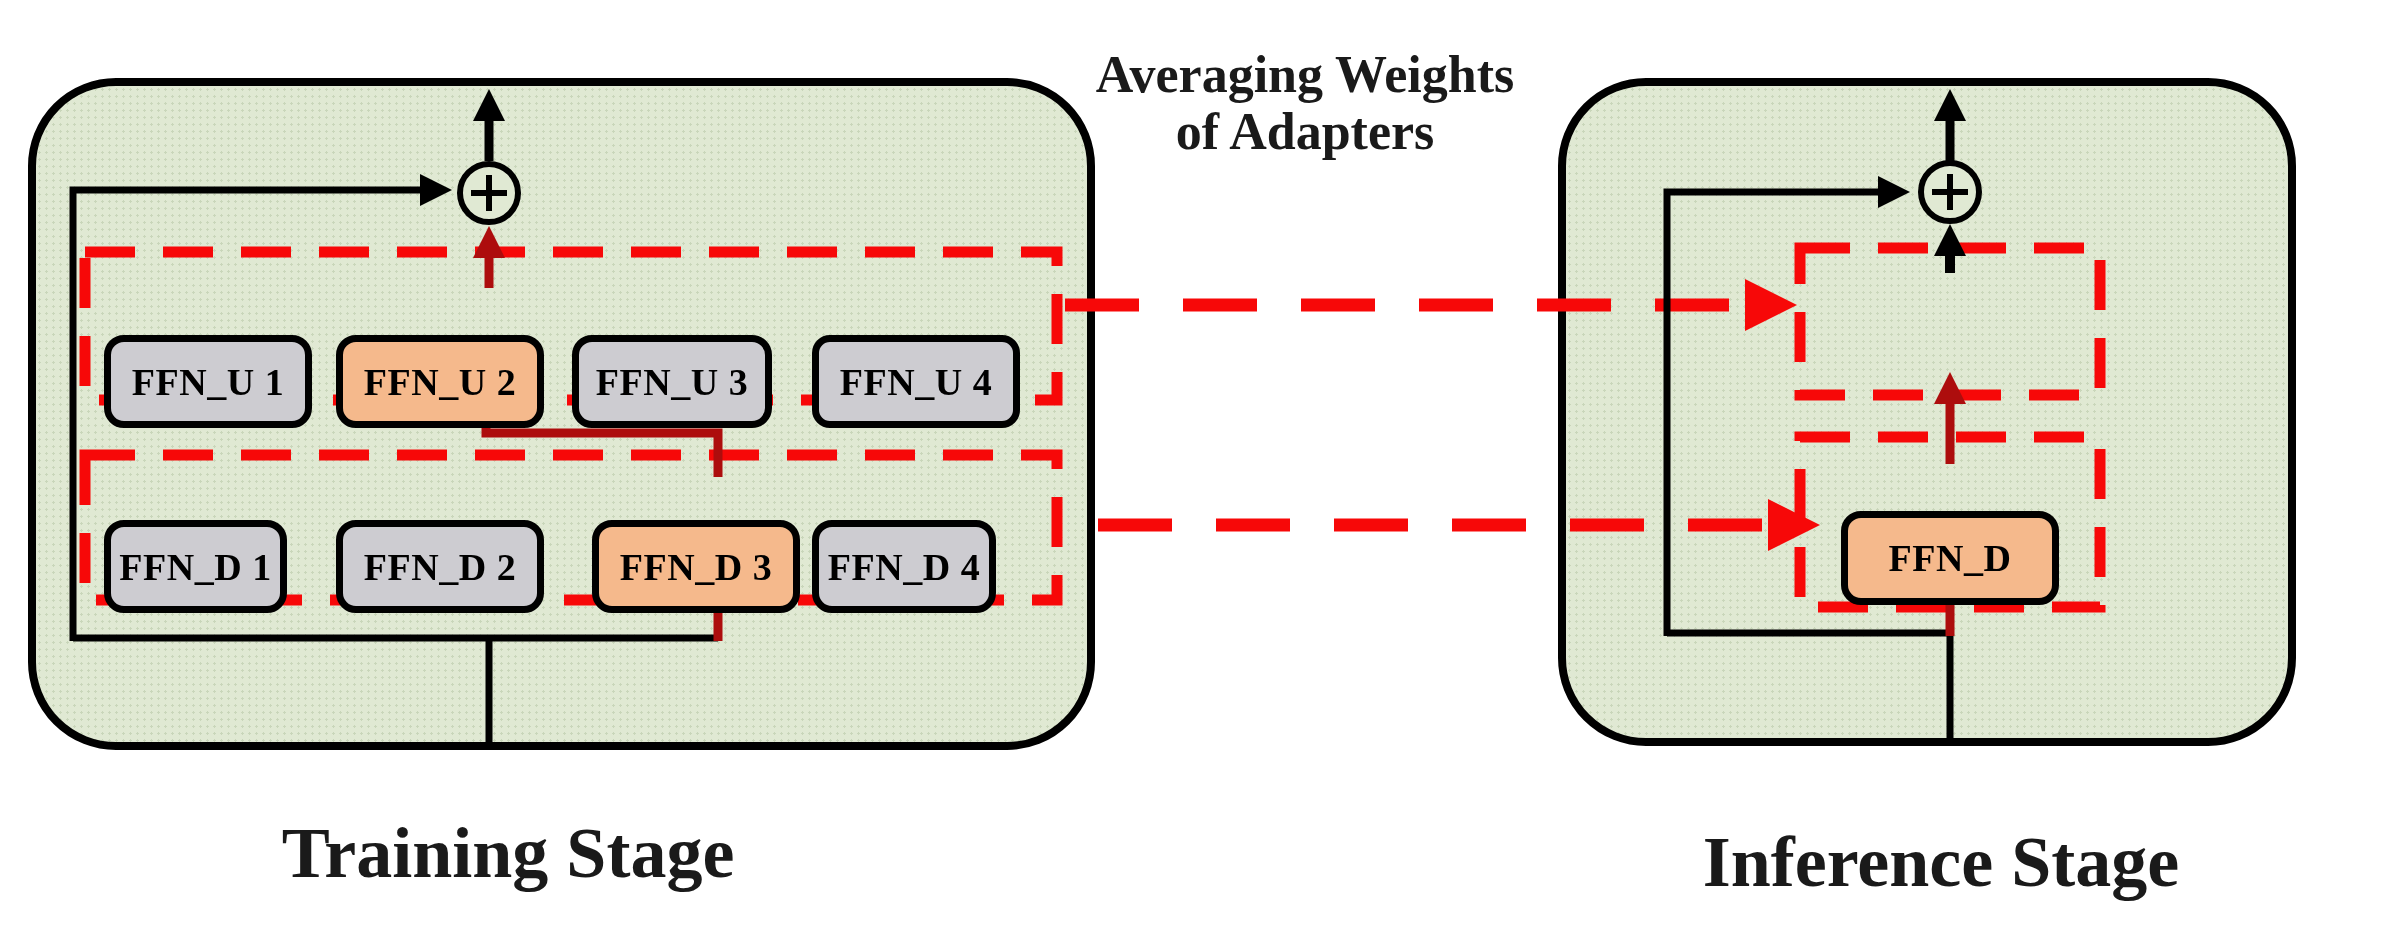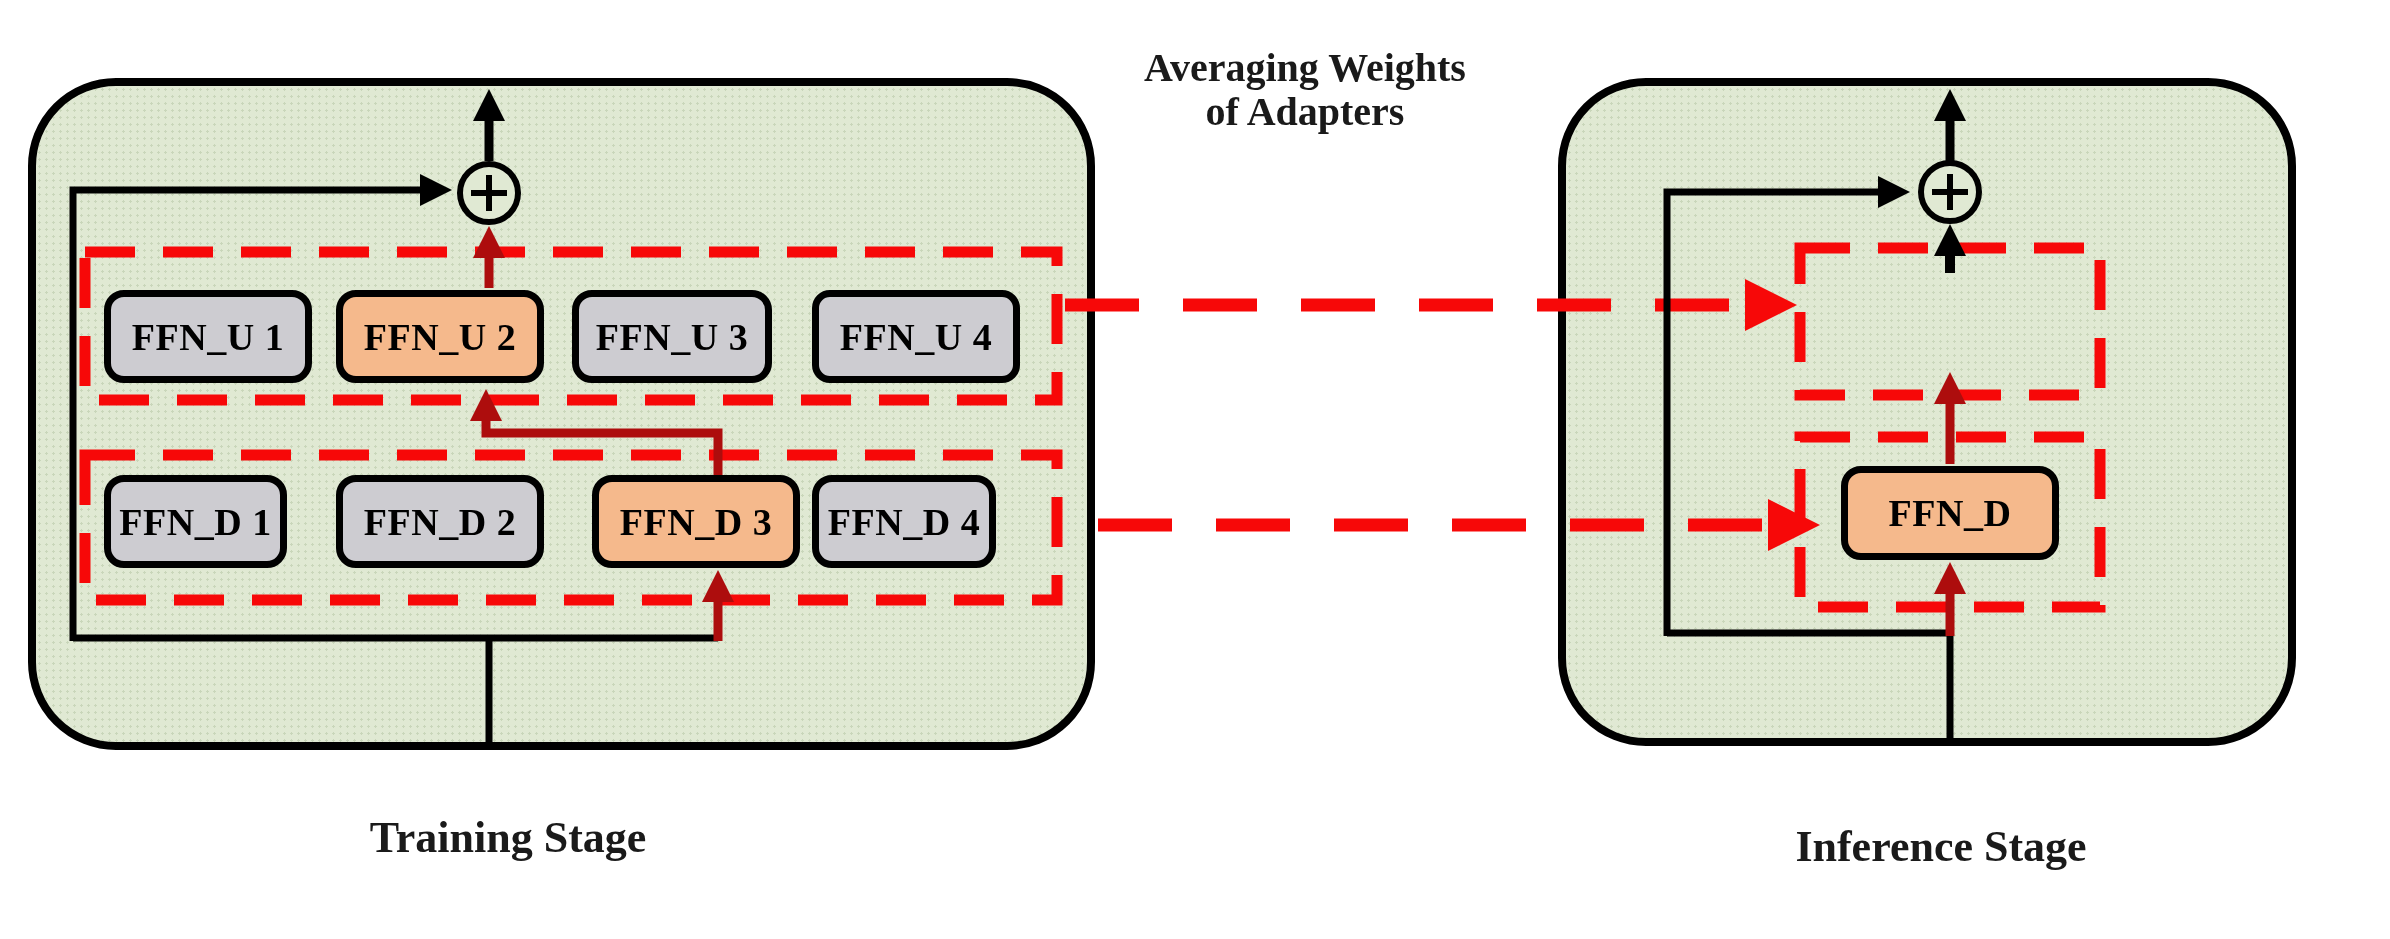--- a/index.html
+++ b/index.html
@@ -25,36 +25,36 @@
     background-size:7px 7px;
     border:8px solid var(--line-black);
     border-radius:88px;
     box-sizing:border-box;
   }
   .panel-left{left:28px;top:78px;width:1067px;height:672px;}
   .panel-right{left:1558px;top:78px;width:738px;height:668px;}
   .svg-layer{position:absolute;left:0;top:0;width:2390px;height:939px;}
   .title{
     position:absolute;left:1055px;top:46px;width:500px;
-    text-align:center;font-weight:bold;font-size:40px;line-height:1.1;
+    text-align:center;font-weight:bold;font-size:52px;line-height:1.1;
     color:var(--text-black);
   }
   .stage-label{
     position:absolute;width:600px;text-align:center;
-    font-weight:bold;font-size:44px;color:var(--text-black);
+    font-weight:bold;font-size:72px;color:var(--text-black);
   }
   .stage-label.training{left:208px;top:812px;}
   .stage-label.inference{left:1641px;top:814px;margin-top:7px;}
   .adapter{
     position:absolute;height:93px;box-sizing:border-box;
     background:var(--adapter-gray);
     border:7px solid var(--line-black);border-radius:20px;
     display:flex;align-items:center;justify-content:center;
     font-weight:bold;font-size:38px;color:#000;
-    letter-spacing:0.5px;white-space:nowrap;
+    letter-spacing:0.5px;white-space:nowrap;margin-top:45px;
   }
   .adapter.hl{background:var(--adapter-orange);}
   .row-u{top:290px;}
   .row-d{top:475px;}
   .adapter.small-panel{width:218px;height:94px;left:1841px;}
 </style>
 </head>
 <body>
 
 <div class="canvas">

